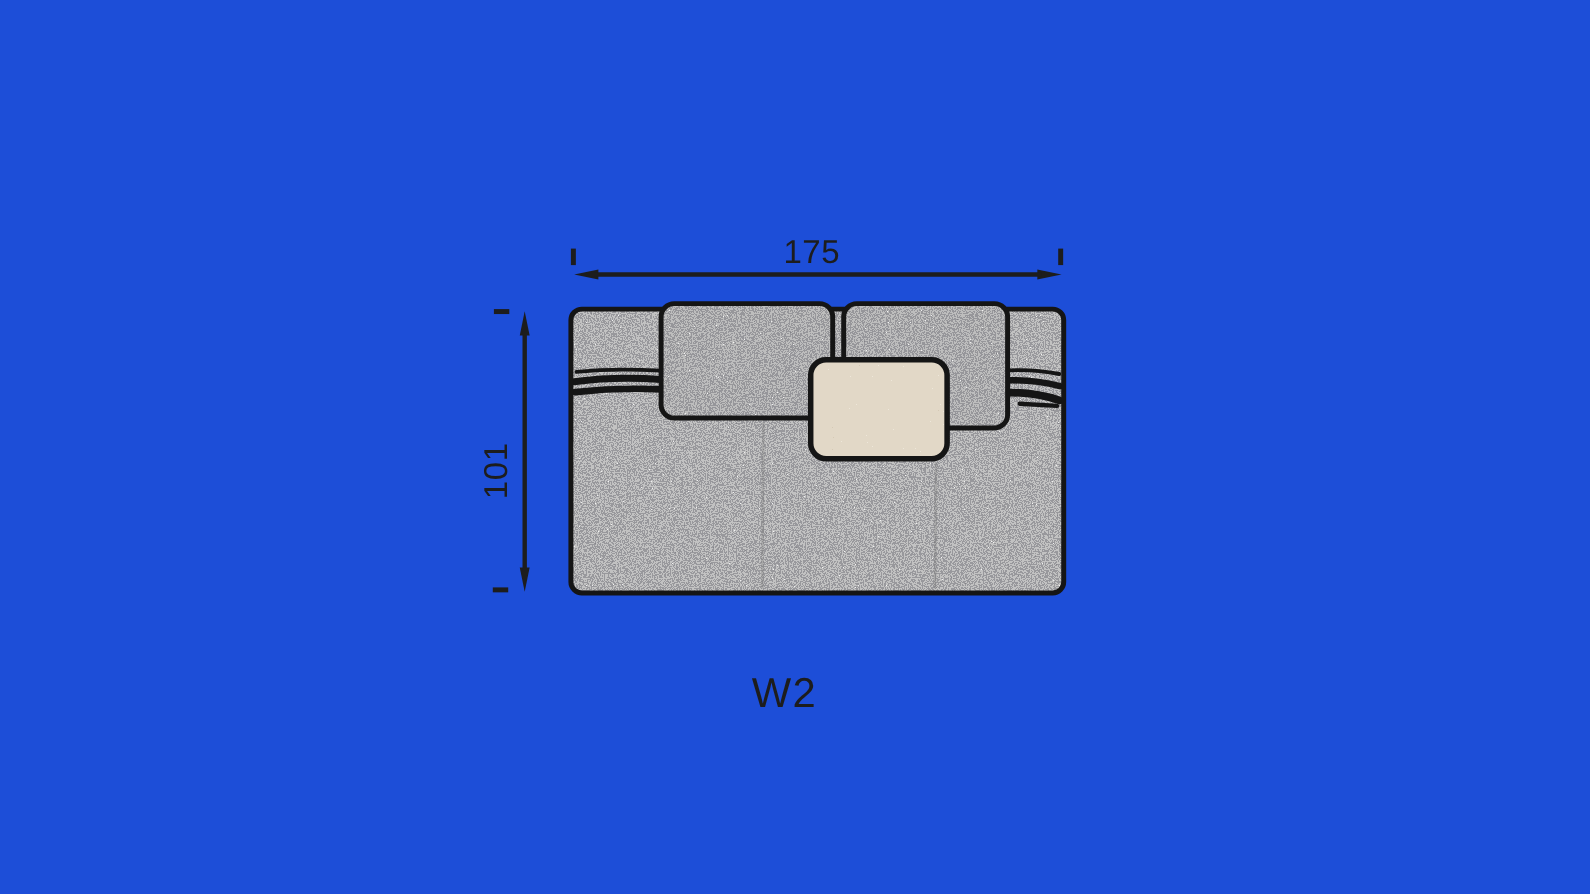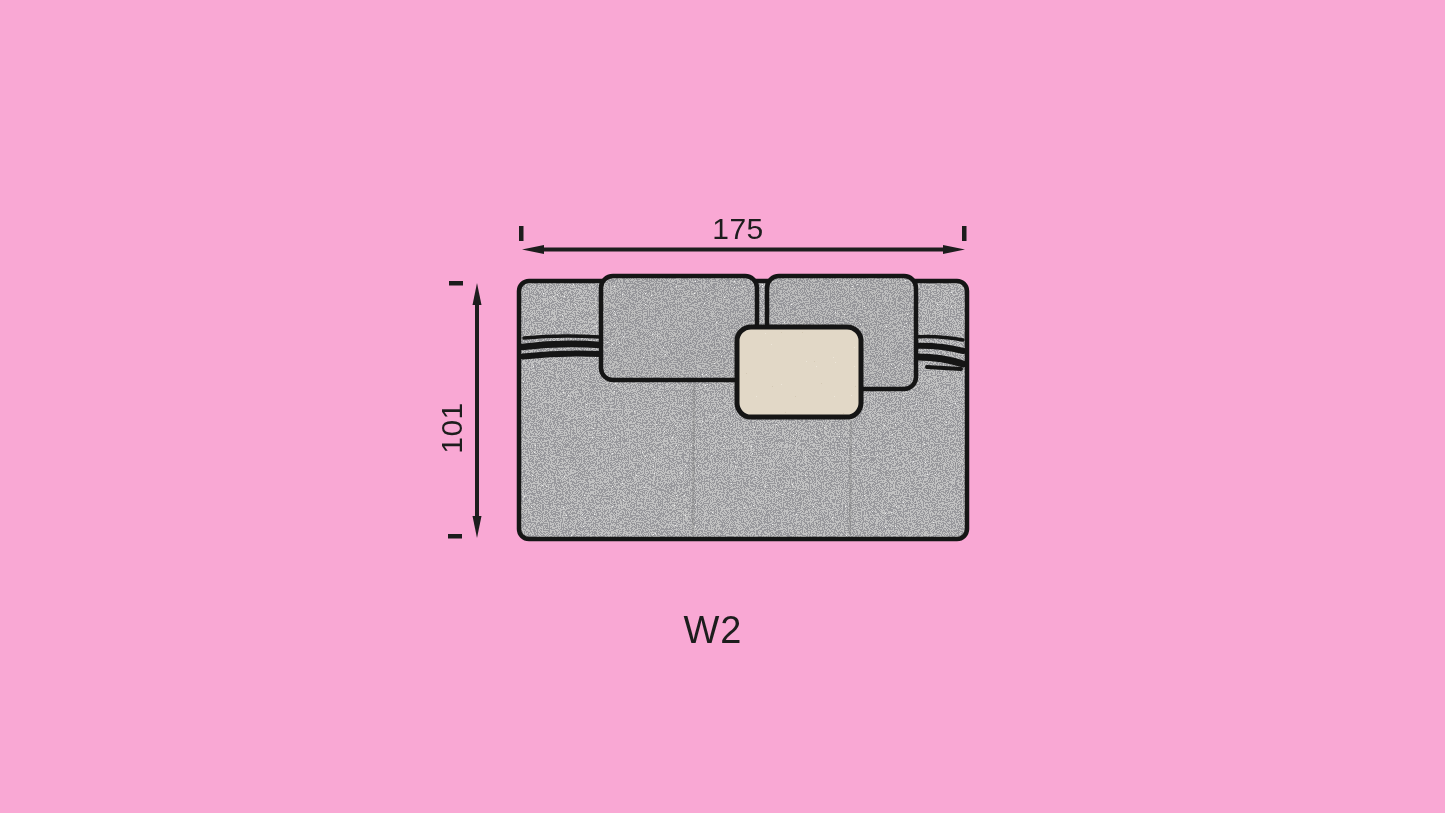--- a/index.html
+++ b/index.html
@@ -1,20 +1,20 @@
 <!DOCTYPE html>
 <html><head>
 <meta charset="utf-8">
 <style>
   html, body { margin: 0; padding: 0; background: #ffffff; }
   .screen {
     position: relative;
     width: 1445px;
     height: 813px;
-    background: #f9a8d4;
+    background: #1d4ed8;
     overflow: hidden;
     font-family: "Liberation Sans", sans-serif;
   }
   .diagram-svg { position: absolute; left: 0; top: 0; }
   .dim-text {
     font-family: "Liberation Sans", sans-serif;
     font-size: 30px;
     letter-spacing: 0.5px;
   }
   .module-text {

